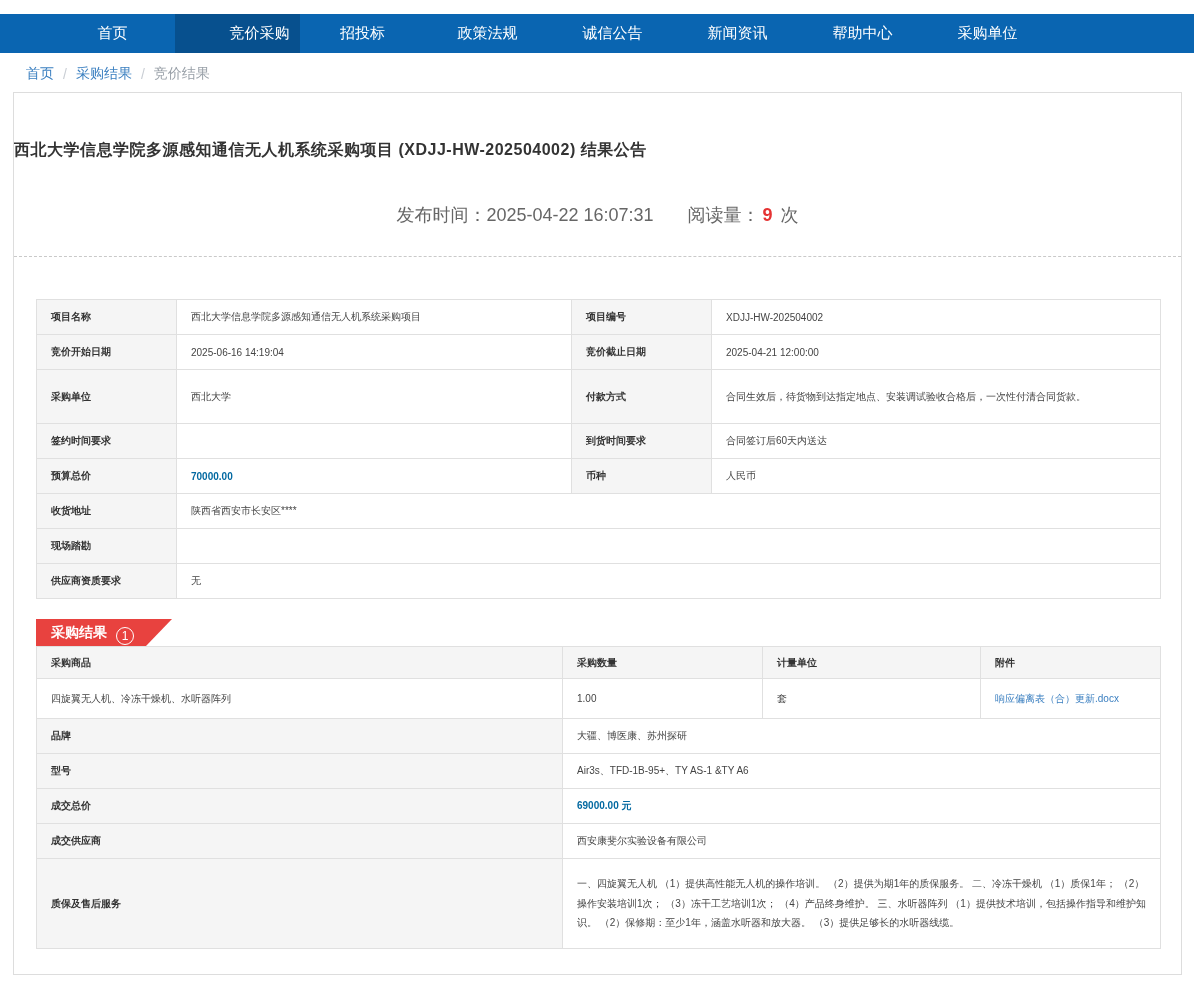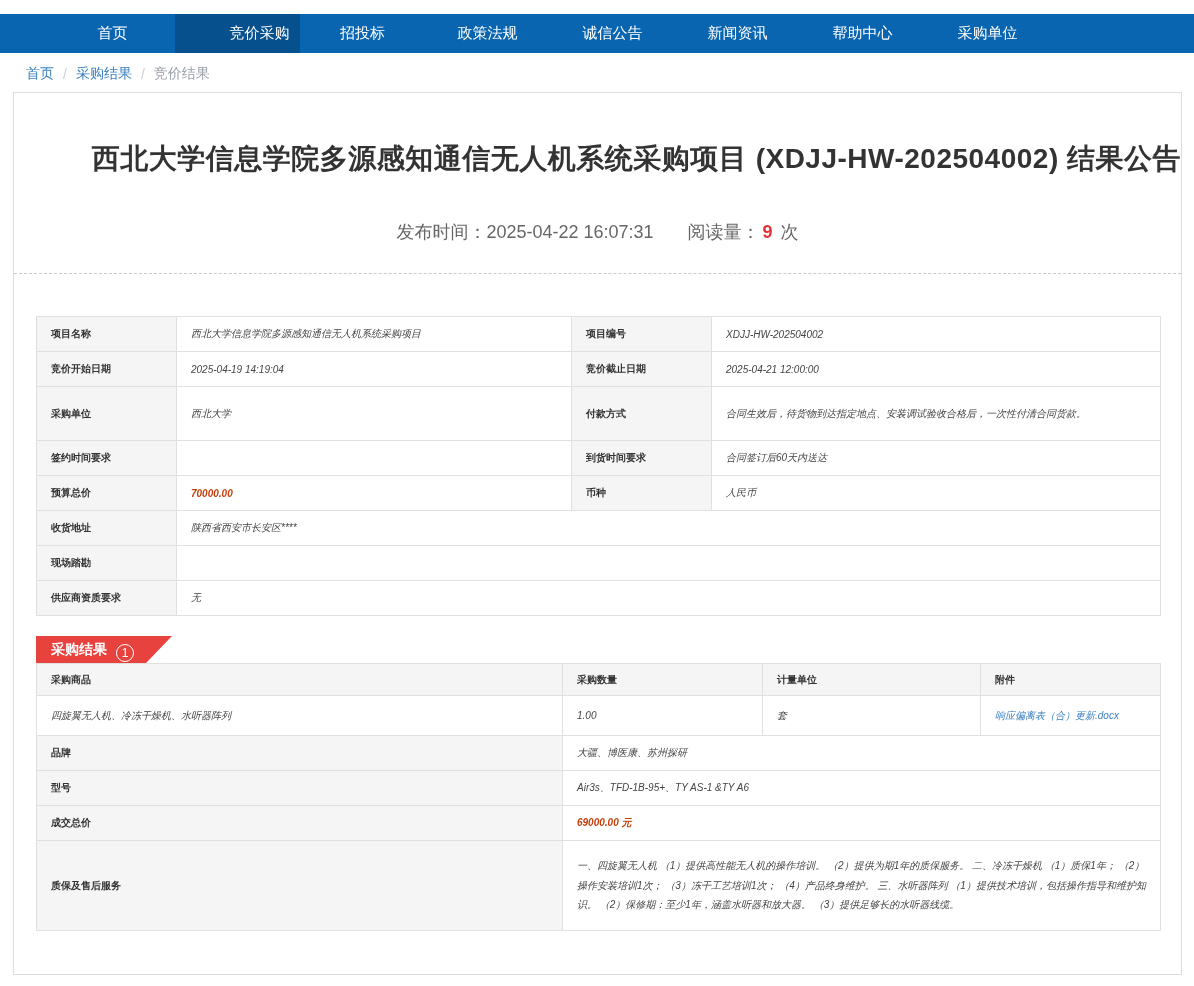--- a/index.html
+++ b/index.html
@@ -30,37 +30,37 @@
   .breadcrumb .crumb-link { color: #3a7fc0; text-decoration: none; cursor: pointer; }
   .breadcrumb .sep { color: #c9ced4; margin: 0 9px; }
   .breadcrumb .crumb-current { color: #99a0a8; }
 
   
   .card {
     position: absolute; left: 13px; right: 12px; top: 92px; height: 883px;
     background: #fff; border: 1px solid #ddd;
   }
   .article-title {
-    margin-top: 47px; text-align: right; font-size: 28px; font-weight: 700;
+    margin-top: 47px; text-align: left; font-size: 16px; font-weight: 700;
     color: #333; letter-spacing: 0.5px;
   }
   .article-meta {
     margin-top: 42px; text-align: center; font-size: 18px; color: #666;
   }
   .article-meta .views-count { color: #e53333; font-weight: 700; margin: 0 3px; }
   .dashed-sep { margin-top: 29px; border-top: 1px dashed #c9c9c9; height: 0; }
 
   
   table { border-collapse: collapse; width: 1125px; margin-left: 22px; font-size: 10px; }
   td, th { border: 1px solid #e0e0e0; padding: 6px 14px; vertical-align: middle; text-align: left; }
   .label-cell, th {
     background: #f5f5f5; font-weight: 700; color: #333; white-space: nowrap;
   }
-  .value-cell { color: #444; font-style: italic; }
-  .red-value { color: #c2410c; font-weight: 700; }
+  .value-cell { color: #444; }
+  .red-value { color: #0369a1; font-weight: 700; }
 
   .info-table { margin-top: 42px; }
   .info-table .c-label { width: 140px; }
   .info-table .c-val1  { width: 395px; }
   .info-table .c-label2{ width: 140px; }
   .r35 { height: 35px; } .r54 { height: 54px; } .r90 { height: 90px; }
 
   
   .result-badge {
     margin: 20px 0 0 22px; display: inline-block; position: relative;
@@ -130,21 +130,21 @@
       </colgroup>
     <tbody>
         <tr class="r35">
       <td class="label-cell">项目名称</td>
       <td class="value-cell">西北大学信息学院多源感知通信无人机系统采购项目</td>
       <td class="label-cell">项目编号</td>
       <td class="value-cell">XDJJ-HW-202504002</td>
     </tr>
     <tr class="r35">
       <td class="label-cell">竞价开始日期</td>
-      <td class="value-cell">2025-04-19 14:19:04</td>
+      <td class="value-cell">2025-06-16 14:19:04</td>
       <td class="label-cell">竞价截止日期</td>
       <td class="value-cell">2025-04-21 12:00:00</td>
     </tr>
     <tr class="r54">
       <td class="label-cell">采购单位</td>
       <td class="value-cell">西北大学</td>
       <td class="label-cell">付款方式</td>
       <td class="value-cell" style="line-height:1.8">合同生效后，待货物到达指定地点、安装调试验收合格后，一次性付清合同货款。</td>
     </tr>
     <tr class="r35">
@@ -204,20 +204,24 @@
       <td class="value-cell" colspan="3">大疆、博医康、苏州探研</td>
     </tr>
     <tr class="r35">
       <td class="label-cell">型号</td>
       <td class="value-cell" colspan="3">Air3s、TFD-1B-95+、TY AS-1 &amp;TY A6</td>
     </tr>
     <tr class="r35">
       <td class="label-cell">成交总价</td>
       <td class="value-cell red-value" colspan="3">69000.00 元</td>
     </tr>
+    <tr class="r35">
+      <td class="label-cell">成交供应商</td>
+      <td class="value-cell" colspan="3">西安康斐尔实验设备有限公司</td>
+    </tr>
     <tr class="r90">
       <td class="label-cell">质保及售后服务</td>
       <td class="value-cell warranty-cell" colspan="3">一、四旋翼无人机 （1）提供高性能无人机的操作培训。 （2）提供为期1年的质保服务。 二、冷冻干燥机 （1）质保1年； （2）操作安装培训1次； （3）冻干工艺培训1次； （4）产品终身维护。 三、水听器阵列 （1）提供技术培训，包括操作指导和维护知识。 （2）保修期：至少1年，涵盖水听器和放大器。 （3）提供足够长的水听器线缆。</td>
     </tr>
   </tbody>
     </table>
 
 </div>
 
 </body></html>

